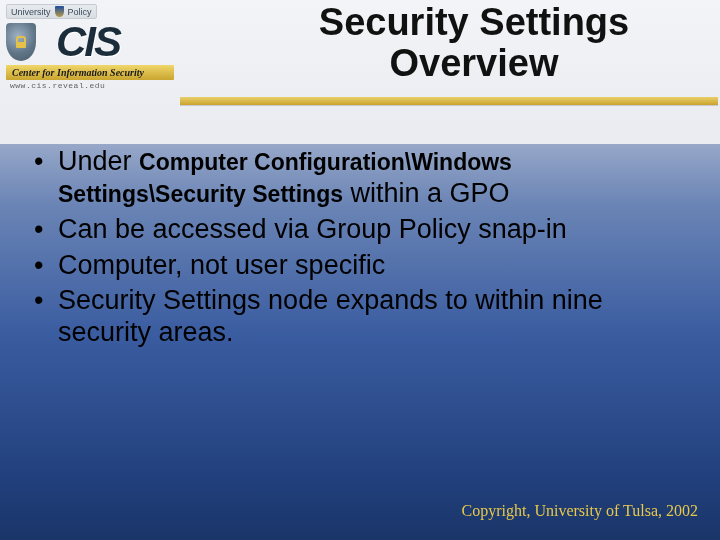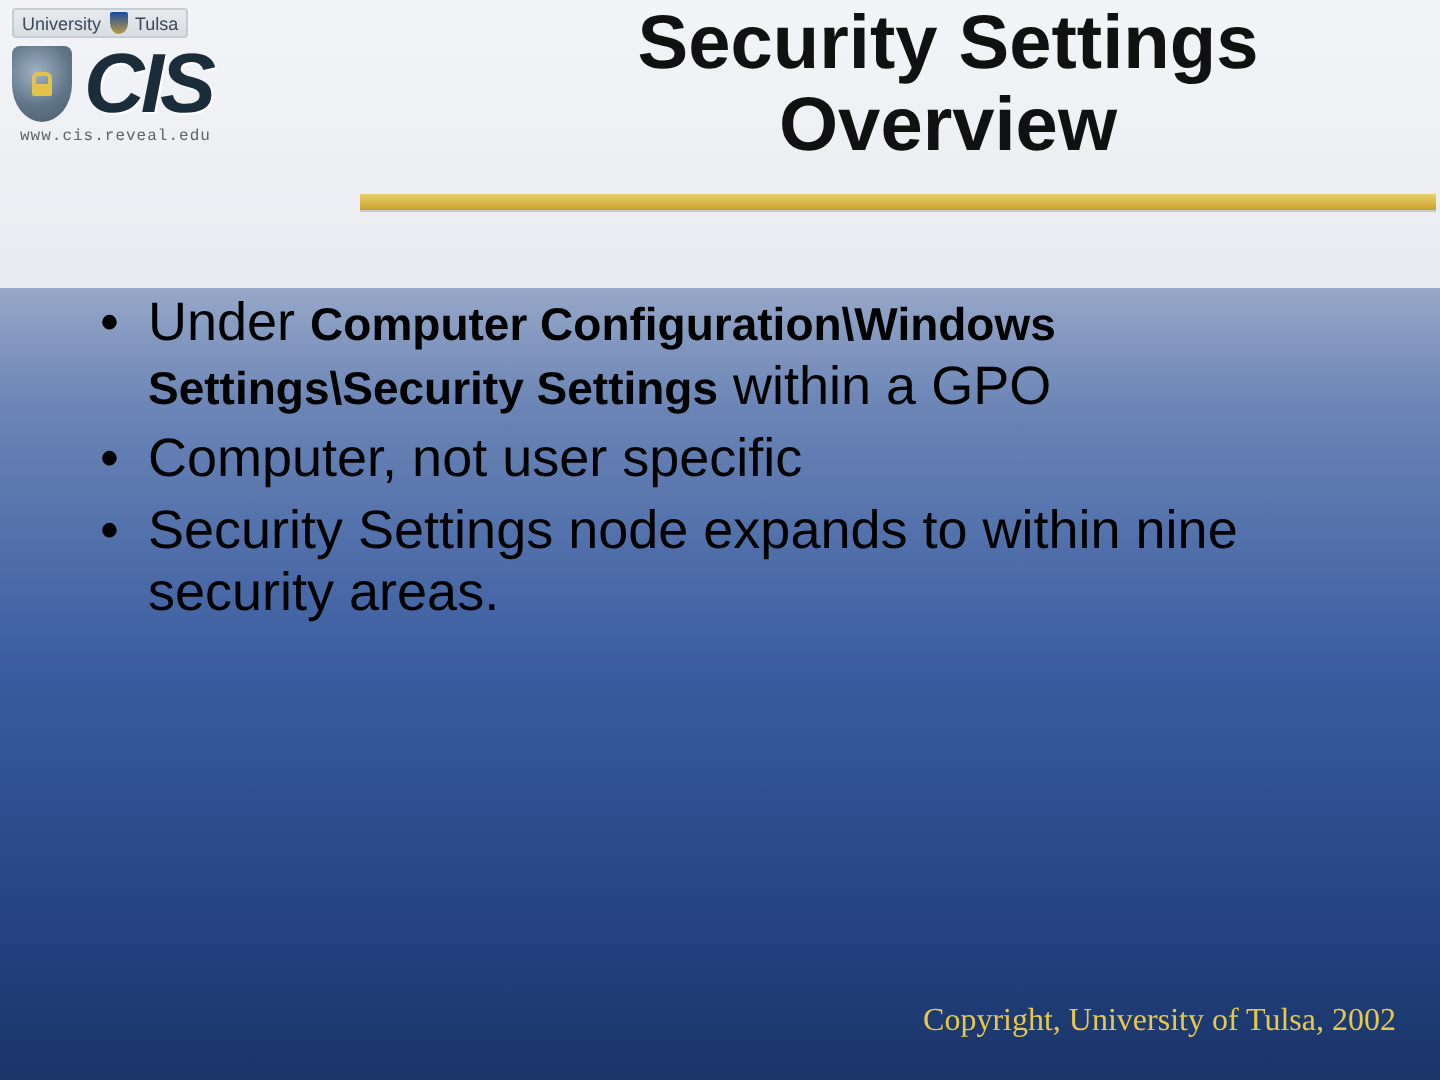--- a/index.html
+++ b/index.html
@@ -62,20 +62,21 @@
   }
   .cis-text {
     font-family: "Arial Black", Impact, sans-serif;
     font-weight: 900;
     font-size: 42px;
     letter-spacing: -2px;
     font-style: italic;
     color: #1b2c3a;
     line-height: 1;
     text-shadow: 1px 1px 0 #fff;
+    margin-left: 14px;
   }
   .cis-sub-bar {
     margin-top: 2px;
     background: linear-gradient(180deg,#f0d66a,#c9a52f);
     font-family: Georgia, "Times New Roman", serif;
     font-style: italic;
     font-weight: 600;
     font-size: 10px;
     color: #1a1a1a;
     padding: 2px 8px 2px 6px;
@@ -111,21 +112,21 @@
     right: 2px;
     top: 97px;
     height: 8px;
     background: linear-gradient(180deg, #e9d06a 0%, #caa22e 100%);
     box-shadow: 0 1px 0 rgba(0,0,0,0.15);
   }
 
   
   .content {
     position: absolute;
-    left: 48px;
+    left: 32px;
     right: 28px;
     top: 146px;
     color: #000000;
     font-size: 27px;
     line-height: 1.18;
   }
   .content ul { list-style: none; }
   .content li {
     position: relative;
     padding-left: 26px;
@@ -153,42 +154,46 @@
 </style>
 </head>
 <body>
 
 <div class="header">
 
   <div class="logo-area">
     <div class="univ-bar">
       <span>University</span>
       <span class="univ-shield"></span>
-      <span>Tulsa</span>
+      <span>Policy</span>
     </div>
     <div class="cis-logo">
       <span class="cis-badge">
         <span class="cis-badge-lock"></span>
       </span>
       <span class="cis-text">CIS</span>
     </div>
+    <div class="cis-sub-bar">Center for Information Security</div>
     <div class="cis-url">www.cis.reveal.edu</div>
   </div>
 
   <div class="title">Security Settings Overview</div>
 
   <div class="gold-rule"></div>
 </div>
 
 <div class="content">
   <ul>
     <li>
       <span>Under </span><span class="path-frag">Computer Configuration\Windows Settings\Security Settings</span><span> within a GPO</span>
     </li>
     <li>
+      <span>Can be accessed via Group Policy snap-in</span>
+    </li>
+    <li>
       <span>Computer, not user specific</span>
     </li>
     <li>
       <span>Security Settings node expands to within nine security areas.</span>
     </li>
   </ul>
 </div>
 
 <div class="copyright">Copyright, University of Tulsa, 2002</div>
 

